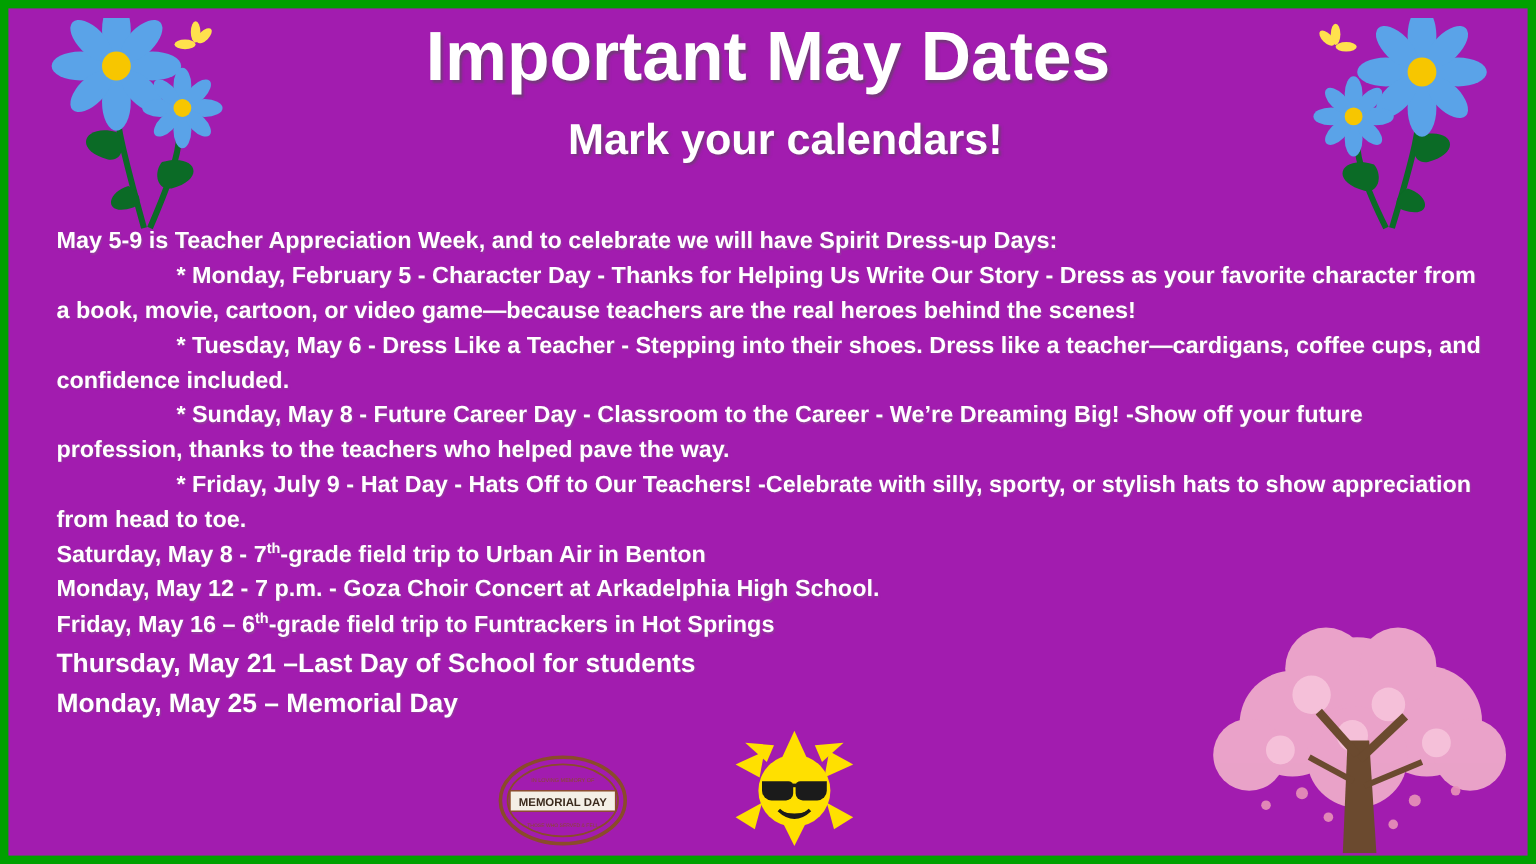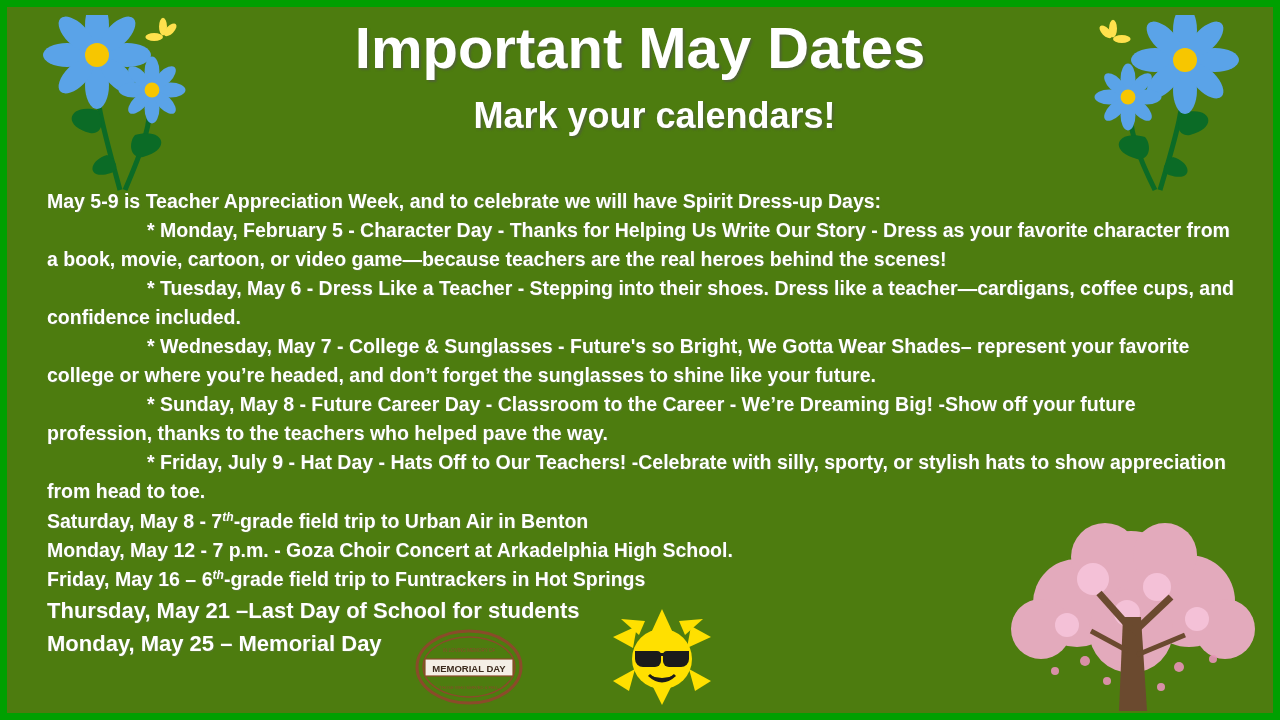--- a/index.html
+++ b/index.html
@@ -11,21 +11,21 @@
     height: 720px;
     overflow: hidden;
     font-family: "Liberation Sans", sans-serif;
     background: #ffffff;
   }
   .poster {
     position: relative;
     width: 1280px;
     height: 720px;
     box-sizing: border-box;
-    background: #4d7c0f;
+    background: #a21caf;
     border: 7px solid #00a000;
     overflow: hidden;
   }
   
   .header {
     position: relative;
     padding-top: 8px;
     text-align: center;
     z-index: 5;
   }
@@ -85,21 +85,20 @@
     text-indent: 100px;
   }
   .big {
     font-size: 22px;
     line-height: 1.52;
   }
   sup {
     font-size: 0.62em;
     vertical-align: super;
     line-height: 0;
-    font-style: italic;
   }
   
   .tree {
     position: absolute;
     right: 2px;
     bottom: 2px;
     width: 290px;
     height: 190px;
     z-index: 2;
   }
@@ -247,21 +246,20 @@
       <circle cx="180" cy="166" r="4"></circle>
       <circle cx="232" cy="138" r="4"></circle>
       <circle cx="74" cy="150" r="4"></circle>
     </g>
   </svg>
 
   <div class="body-text">
     <p class="line">May 5-9 is Teacher Appreciation Week, and to celebrate we will have Spirit Dress-up Days:</p>
     <p class="line indent">* Monday, February 5 - Character Day - Thanks for Helping Us Write Our Story - Dress as your favorite character from a book, movie, cartoon, or video game—because teachers are the real heroes behind the scenes!</p>
     <p class="line indent">* Tuesday, May 6 - Dress Like a Teacher - Stepping into their shoes. Dress like a teacher—cardigans, coffee cups, and confidence included.</p>
-    <p class="line indent">* Wednesday, May 7 - College &amp; Sunglasses - Future's so Bright, We Gotta Wear Shades– represent your favorite college or where you’re headed, and don’t forget the sunglasses to shine like your future.</p>
     <p class="line indent">* Sunday, May 8 - Future Career Day - Classroom to the Career - We’re Dreaming Big! -Show off your future profession, thanks to the teachers who helped pave the way.</p>
     <p class="line indent">* Friday, July 9 - Hat Day - Hats Off to Our Teachers! -Celebrate with silly, sporty, or stylish hats to show appreciation from head to toe.</p>
 
     <p class="line"><span>Saturday, May 8 - 7</span><sup>th</sup><span>-grade field trip to Urban Air in Benton</span></p>
 
 
     <p class="line"><span>Monday, May 12 - 7 p.m. - Goza Choir Concert at Arkadelphia High School.</span></p>
 
     <p class="line"><span>Friday, May 16 – 6</span><sup>th</sup><span>-grade field trip to Funtrackers in Hot Springs</span></p>
 

